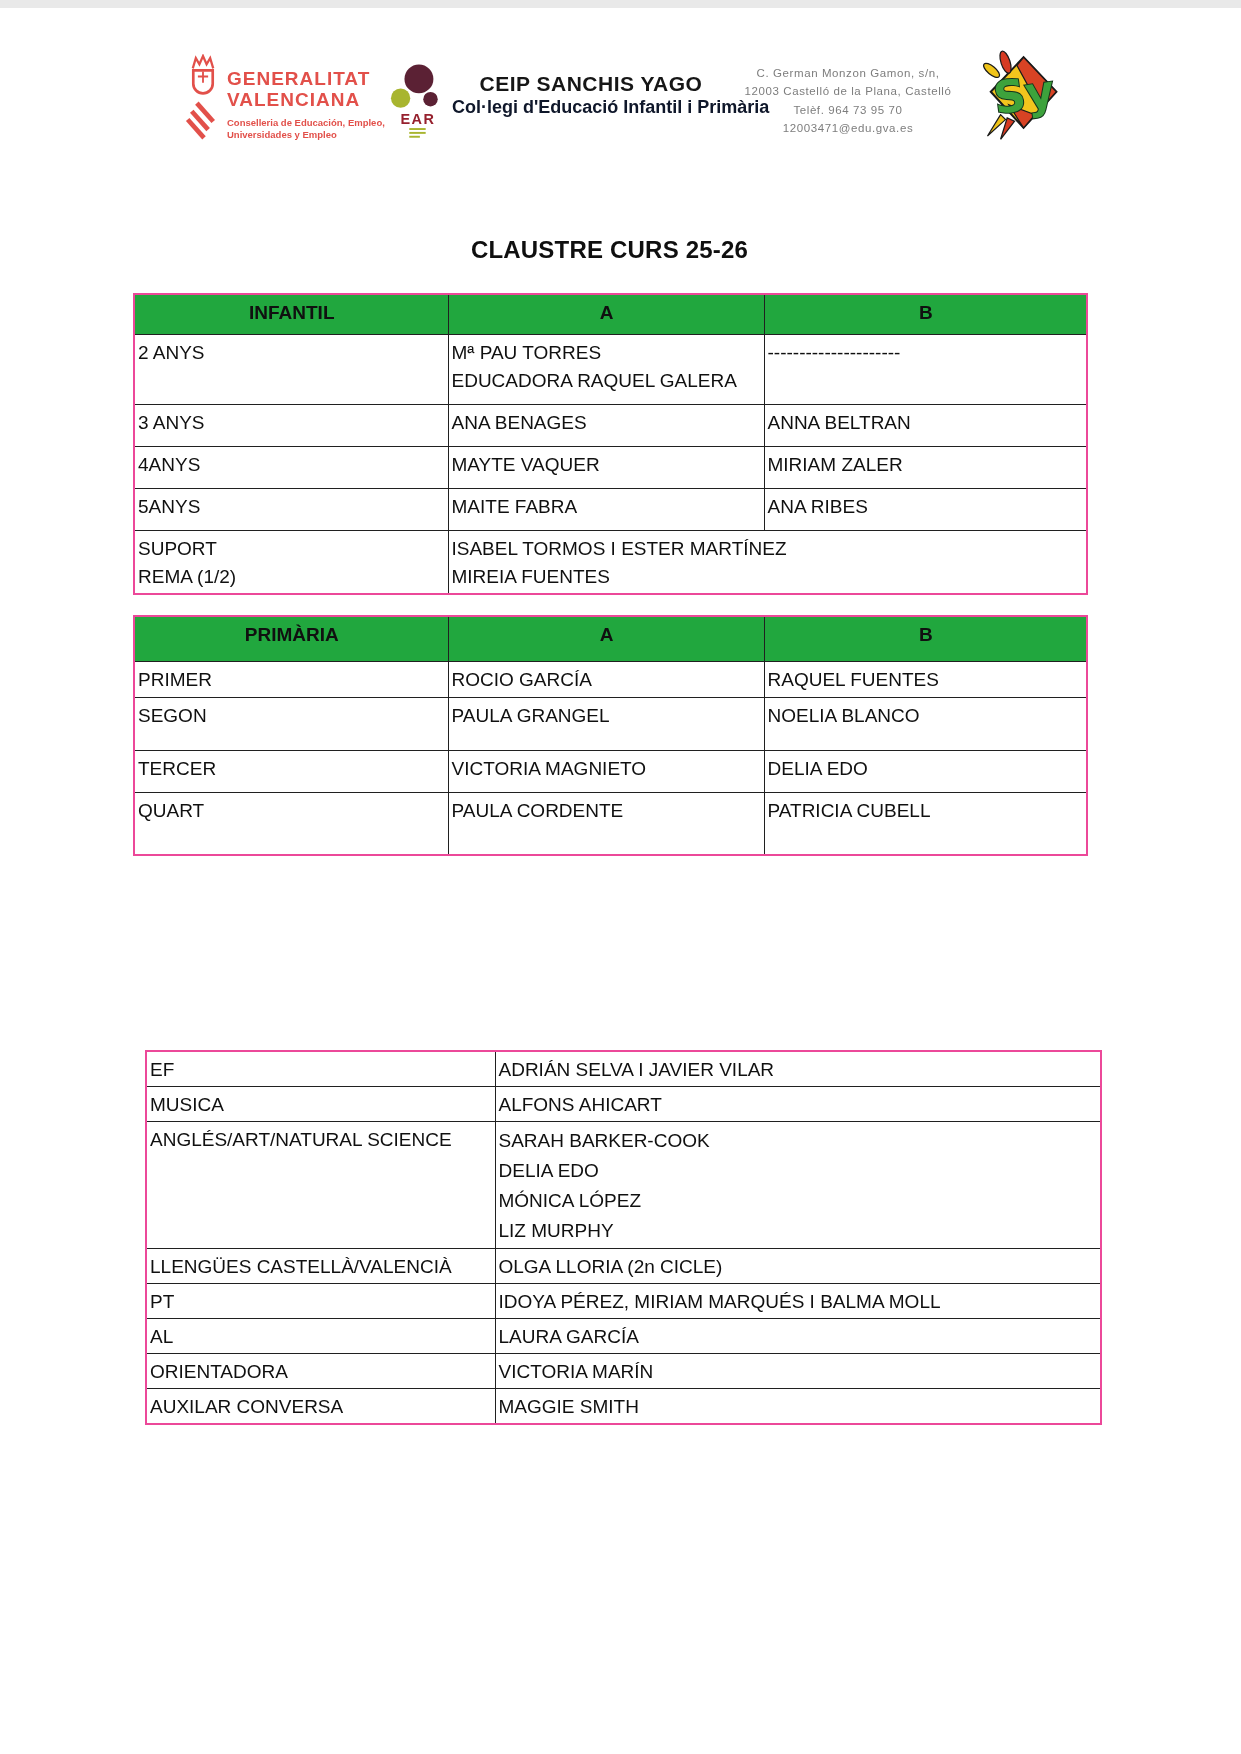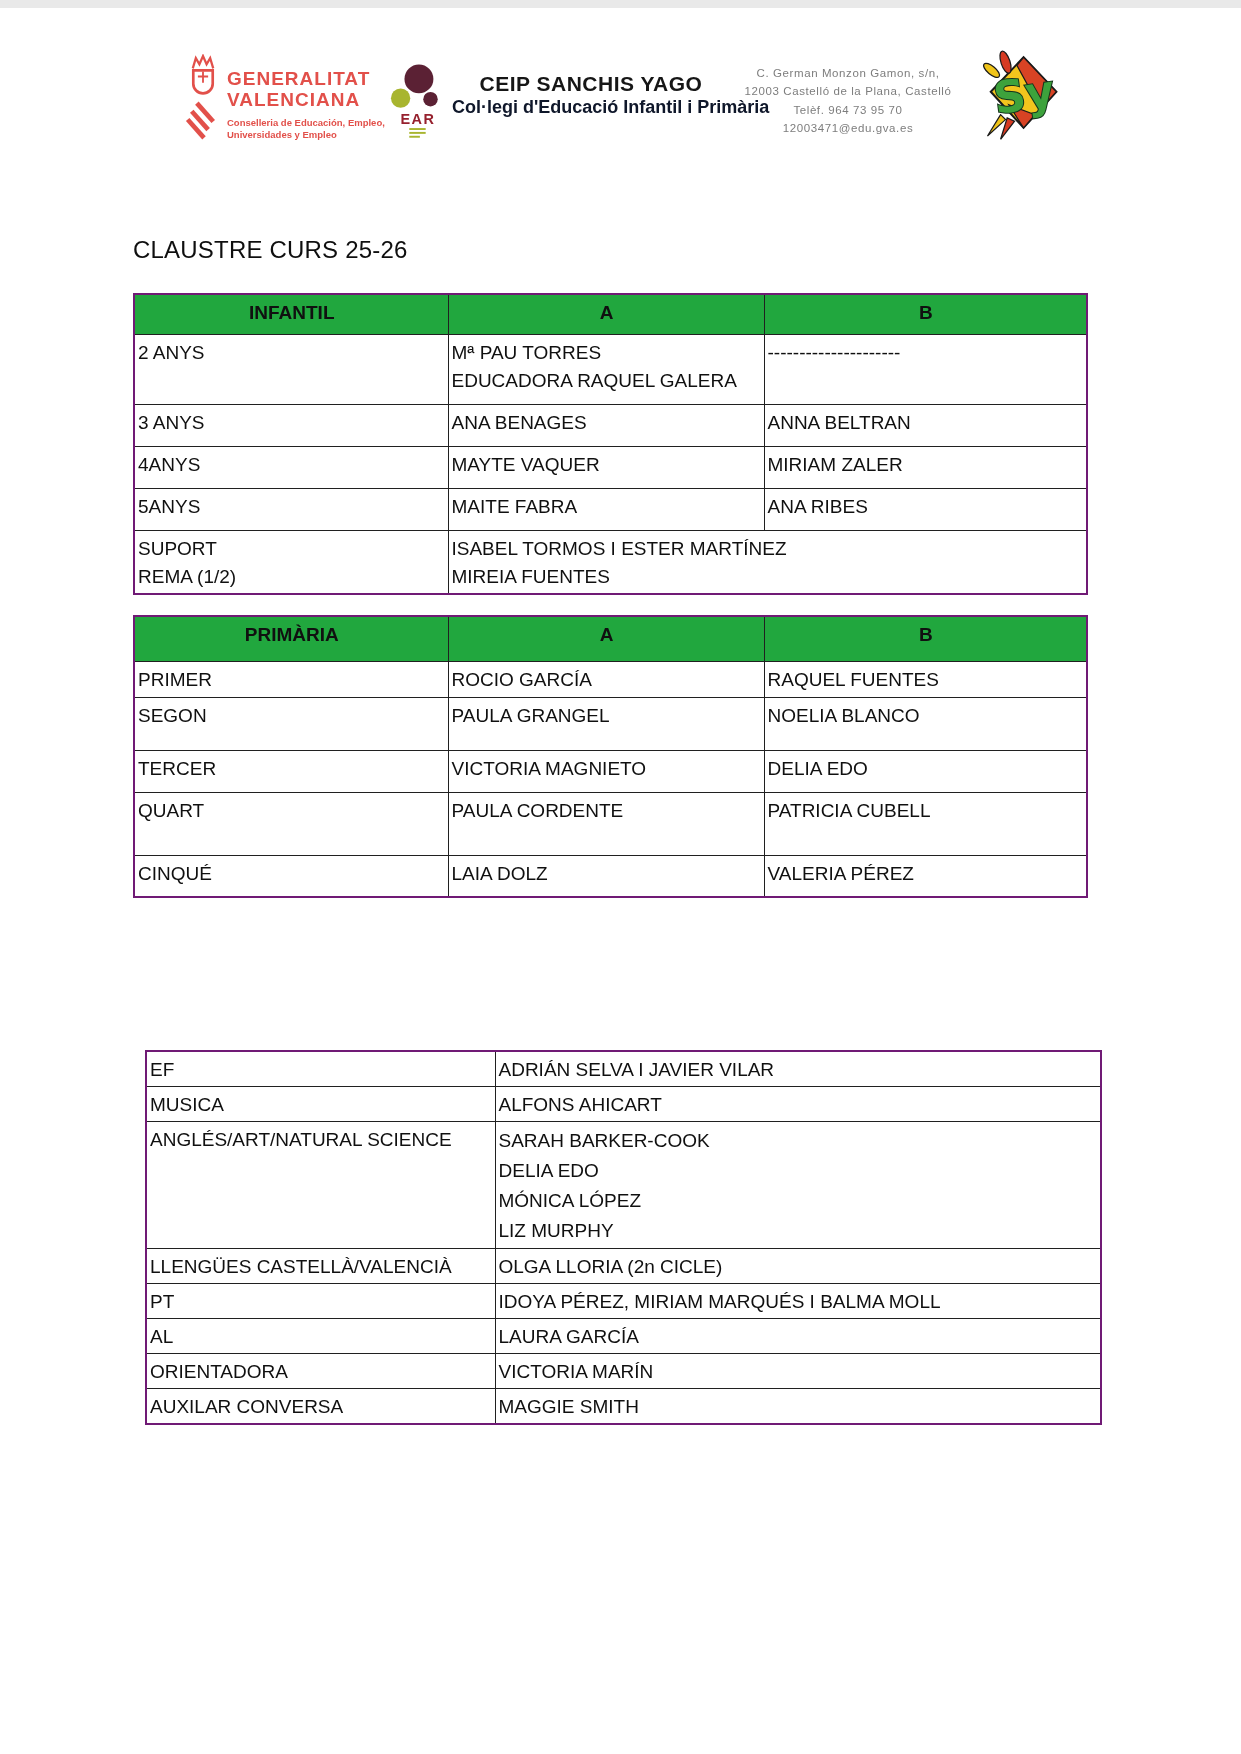--- a/index.html
+++ b/index.html
@@ -19,30 +19,30 @@
   .school-block { left:452px; top:64px; width:278px; text-align:center; }
   .school-name { font-size:21px; font-weight:bold; color:#161616; letter-spacing:0.5px; white-space:nowrap; }
   .school-sub { font-size:18px; color:#0f172a; margin-top:1px; white-space:nowrap;font-weight:bold; }
   .addr-block { left:742px; top:56px; width:212px; text-align:center;
     font-size:11.5px; color:#7d7d7d; line-height:1.6; letter-spacing:0.6px; }
   .bird-logo { left:976px; top:40px; }
 
   
   .doc-title {
     position:absolute; left:133px; top:228px; width:953px; margin:0;
-    text-align:left; font-size:24px; font-weight:normal; color:#0f0f0f; letter-spacing:0.2px;
+    text-align:center; font-size:24px; font-weight:bold; color:#0f0f0f; letter-spacing:0.2px;
   }
 
   
   table.grid { position:absolute; border-collapse:collapse; table-layout:fixed; }
   table.grid th, table.grid td {
     border:1px solid #202020; vertical-align:top; overflow:hidden;
     font-size:19px; color:#101010; padding:4px 2px 2px 3px; line-height:28px;
   }
-  table.grid { border:2px solid #701a75;padding-left:44px; }
+  table.grid { border:2px solid #ec4899;padding-left:44px; }
   th.green {
     background:#21a73e; font-size:21px; font-weight:bold; color:#0c0c0c;
     text-align:center; vertical-align:middle; padding:2px; line-height:normal;
   }
   th.green.left { text-align:left; vertical-align:top; padding:4px 2px 2px 4px; }
   #table-infantil   { left:133px; top:285px; width:953px; }
   #table-primaria   { left:133px; top:607px; width:953px; }
   #table-especial   { left:145px; top:1042px; width:955px; }
   .dashes { letter-spacing:0; white-space:nowrap; }
   .line { display:block; }
@@ -191,25 +191,20 @@
     <tr style="height:42px">
       <td>TERCER</td>
       <td>VICTORIA MAGNIETO</td>
       <td>DELIA EDO</td>
     </tr>
     <tr style="height:63px">
       <td>QUART</td>
       <td>PAULA CORDENTE</td>
       <td>PATRICIA CUBELL</td>
     </tr>
-    <tr style="height:42px">
-      <td>CINQUÉ</td>
-      <td>LAIA DOLZ</td>
-      <td>VALERIA PÉREZ</td>
-    </tr>
   </tbody>
     </table>
 
   <table class="grid" id="table-especial">
     <colgroup>
         <col style="width:349px">
         <col style="width:606px">
       </colgroup>
     <tbody>
     <tr style="height:33px">

